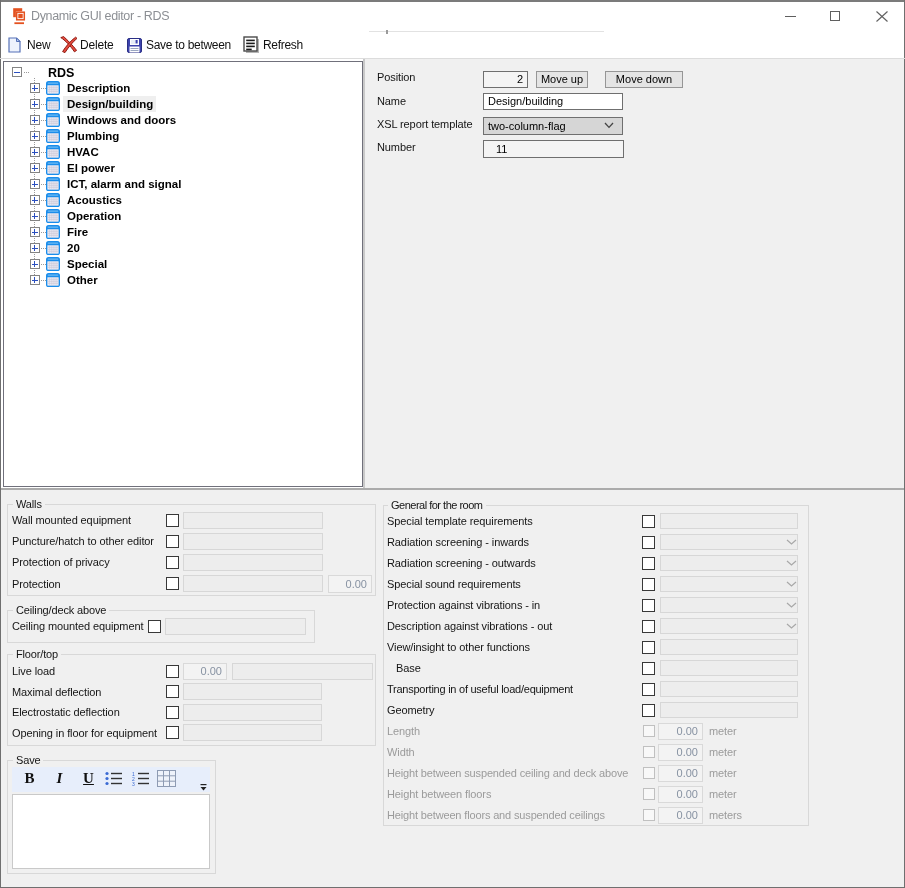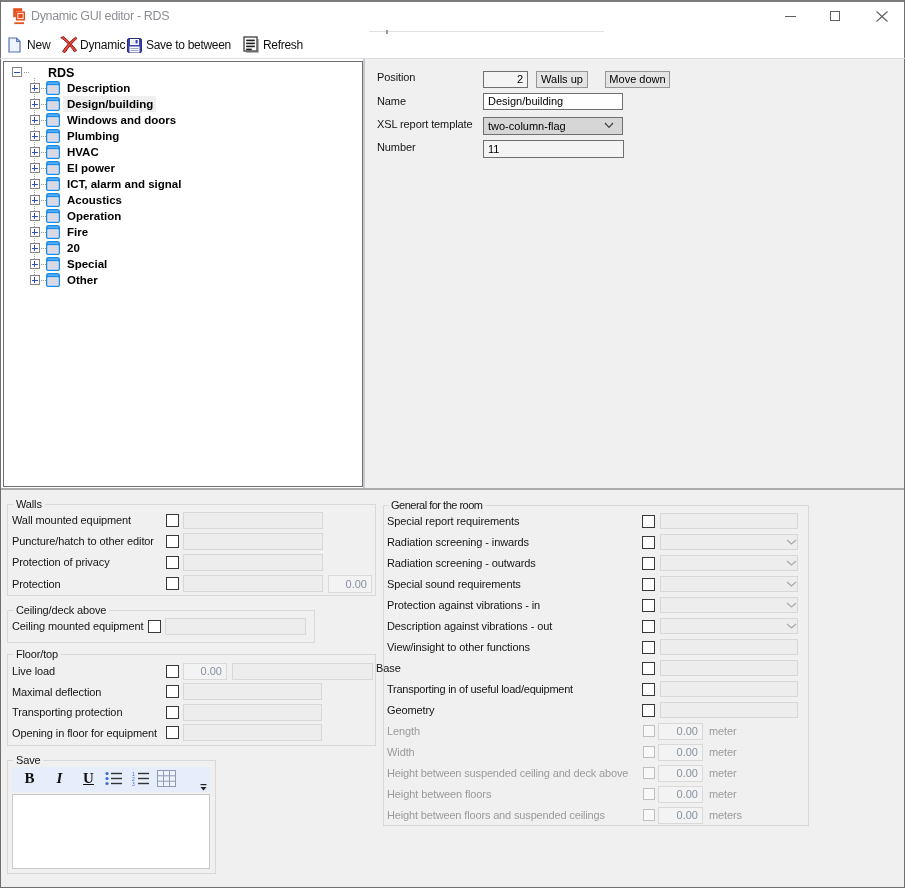--- a/index.html
+++ b/index.html
@@ -37,21 +37,21 @@
 <div class="abs" style="left:0;top:58px;width:905px;height:1px;background:#dcdcdc"></div>
 <svg class="abs" style="left:8px;top:37px" width="13" height="16" viewBox="0 0 13 16">
 <path d="M1 1 L8.5 1 L12 4.5 L12 15 L1 15 Z" fill="#eef3fc" stroke="#5571b7" stroke-width="1.2"></path>
 <path d="M8.5 1 L8.5 4.5 L12 4.5 Z" fill="#b9cdf0" stroke="#5571b7" stroke-width="1"></path>
 </svg>
 <div class="tool" style="left:27px;top:38px;letter-spacing:-0.2px">New</div>
 <svg class="abs" style="left:60px;top:36px" width="17" height="17" viewBox="0 0 17 17">
 <path d="M0.8 1.6 C4.6 3.8 11 10.4 14.4 15.8 L16.6 14.4 C12.8 9.4 6.4 3 3.6 0.6 Z" fill="#e54b40" stroke="#8e1c12" stroke-width="1"></path>
 <path d="M15.6 1.2 C11.2 4.2 5.2 11 2.6 15.6 L5 16.6 C7.8 12 13 5.6 17 2.4 Z" fill="#e54b40" stroke="#8e1c12" stroke-width="1"></path>
 </svg>
-<div class="tool" style="left:80px;top:38px;letter-spacing:-0.2px">Dynamic</div>
+<div class="tool" style="left:80px;top:38px;letter-spacing:-0.2px">Delete</div>
 <svg class="abs" style="left:127px;top:38px" width="15" height="15" viewBox="0 0 15 15">
 <rect x="0.5" y="0.5" width="14" height="14" rx="1.5" fill="#3d43ad" stroke="#2a2f85"></rect>
 <rect x="3" y="1" width="9" height="6" fill="#fff"></rect>
 <rect x="4" y="2" width="7" height="4" fill="#e8eef8"></rect>
 <rect x="8.6" y="2" width="2" height="3.4" fill="#3d43ad"></rect>
 <rect x="2.5" y="8.5" width="10" height="6" fill="#fff"></rect>
 <rect x="3.5" y="10" width="8" height="1" fill="#9aa6c0"></rect>
 <rect x="3.5" y="12" width="8" height="1" fill="#9aa6c0"></rect>
 </svg>
 <div class="tool" style="left:146px;top:38px;letter-spacing:-0.3px">Save to between</div>
@@ -331,28 +331,28 @@
         <line x1="9" y1="4.3" x2="9" y2="12.6"></line>
         <line x1="10.9" y1="4.3" x2="10.9" y2="12.6"></line>
 </g>
 </svg></div>
 <div class="titem" style="left:67px;top:274px">Other</div>
 <div class="lbl" style="left:377px;top:71px">Position</div>
 <div class="lbl" style="left:377px;top:94.5px">Name</div>
 <div class="lbl" style="left:377px;top:118px">XSL report template</div>
 <div class="lbl" style="left:377px;top:140.5px">Number</div>
 <div class="abs" style="left:483px;top:71px;width:45px;height:17px;background:#f4f4f4;border:1px solid #6f6f6f;font-size:11px;color:#000;text-align:right;line-height:15px;padding-right:4px">2</div>
-<div class="abs" style="left:536px;top:71px;width:52px;height:17px;background:#e4e4e4;border:1px solid #969696;font-size:11px;color:#000;text-align:center;line-height:15px">Walls up</div>
-<div class="abs" style="left:605px;top:71px;width:65px;height:17px;background:#e4e4e4;border:1px solid #969696;font-size:11px;color:#000;text-align:center;line-height:15px">Move down</div>
+<div class="abs" style="left:536px;top:71px;width:52px;height:17px;background:#e4e4e4;border:1px solid #969696;font-size:11px;color:#000;text-align:center;line-height:15px">Move up</div>
+<div class="abs" style="left:605px;top:71px;width:78px;height:17px;background:#e4e4e4;border:1px solid #969696;font-size:11px;color:#000;text-align:center;line-height:15px">Move down</div>
 <div class="abs" style="left:483px;top:93px;width:140px;height:17px;background:#fff;border:1px solid #6f6f6f;font-size:11px;color:#000;line-height:15px;padding-left:4px">Design/building</div>
 <div class="abs" style="left:483px;top:117px;width:140px;height:18px;background:#d6d6d6;border:1px solid #6f6f6f;font-size:11px;color:#000;line-height:16px;padding-left:4px">two-column-flag</div>
 <svg class="abs" style="left:604px;top:122px" width="10" height="7">
     <path d="M1 1 L5 5.4 L9 1" fill="none" stroke="#444" stroke-width="1.3"></path>
   </svg>
-<div class="abs" style="left:483px;top:140px;width:141px;height:18px;background:#f4f4f4;border:1px solid #6f6f6f;font-size:11px;color:#000;line-height:16px;padding-left:4px">11</div>
+<div class="abs" style="left:483px;top:140px;width:141px;height:18px;background:#f4f4f4;border:1px solid #6f6f6f;font-size:11px;color:#000;line-height:16px;padding-left:12px">11</div>
 <div class="abs" style="left:1px;top:488px;width:903px;height:2.5px;background:#ababab"></div>
 <div class="abs" style="left:1px;top:490px;width:903px;height:397px;background:#f0f0f0"></div>
 <div class="gb" style="left:7px;top:504px;width:369px;height:92px"></div>
 <div class="gbt" style="left:13px;top:498px">Walls</div>
 <div class="lbl" style="left:12px;top:514px">Wall mounted equipment</div>
 <div class="cb" style="left:166px;top:513.5px"></div>
 <div class="tb" style="left:183px;top:511.5px;width:140px;height:17px"></div>
 <div class="lbl" style="left:12px;top:535px">Puncture/hatch to other editor</div>
 <div class="cb" style="left:166px;top:534.5px"></div>
 <div class="tb" style="left:183px;top:532.5px;width:140px;height:17px"></div>
@@ -370,21 +370,21 @@
 <div class="tb" style="left:165px;top:617.5px;width:141px;height:17px"></div>
 <div class="gb" style="left:7px;top:654px;width:369px;height:92px"></div>
 <div class="gbt" style="left:13px;top:648px">Floor/top</div>
 <div class="lbl" style="left:12px;top:665px">Live load</div>
 <div class="cb" style="left:166px;top:664.5px"></div>
 <div class="num" style="left:183px;top:662.5px;width:44px;height:17px;line-height:15px">0.00</div>
 <div class="tb" style="left:232px;top:662.5px;width:141px;height:17px"></div>
 <div class="lbl" style="left:12px;top:685.5px">Maximal deflection</div>
 <div class="cb" style="left:166px;top:685.0px"></div>
 <div class="tb" style="left:183px;top:683.0px;width:139px;height:17px"></div>
-<div class="lbl" style="left:12px;top:706px">Transporting protection</div>
+<div class="lbl" style="left:12px;top:706px">Electrostatic deflection</div>
 <div class="cb" style="left:166px;top:705.5px"></div>
 <div class="tb" style="left:183px;top:703.5px;width:139px;height:17px"></div>
 <div class="lbl" style="left:12px;top:726.5px">Opening in floor for equipment</div>
 <div class="cb" style="left:166px;top:726.0px"></div>
 <div class="tb" style="left:183px;top:724.0px;width:139px;height:17px"></div>
 <div class="gb" style="left:7px;top:760px;width:209px;height:114px"></div>
 <div class="gbt" style="left:13px;top:754px">Save</div>
 <div class="abs" style="left:12px;top:767px;width:198px;height:25px;background:#e7eefb"></div>
 <div class="abs" style="left:22px;top:770px;width:15px;height:18px;font-family:'Liberation Serif',serif;font-weight:bold;font-size:15px;color:#111;text-align:center">B</div>
 <div class="abs" style="left:52px;top:770px;width:15px;height:18px;font-family:'Liberation Serif',serif;font-style:italic;font-weight:bold;font-size:15px;color:#111;text-align:center">I</div>
@@ -412,21 +412,21 @@
 <line x1="6.5" y1="0.5" x2="6.5" y2="16.5" stroke="#8e9bb3"></line>
     <line x1="12.5" y1="0.5" x2="12.5" y2="16.5" stroke="#8e9bb3"></line>
 </svg>
 <svg class="abs" style="left:200px;top:784px" width="8" height="8">
 <rect x="0.5" y="0" width="6" height="1.2" fill="#222"></rect>
 <path d="M0.5 3 L6.5 3 L3.5 6.5 Z" fill="#222"></path>
 </svg>
 <div class="abs" style="left:12px;top:794px;width:198px;height:75px;background:#fff;border:1px solid #c9c9c9"></div>
 <div class="gb" style="left:383px;top:505px;width:426px;height:321px"></div>
 <div class="gbt" style="left:388px;top:499px;letter-spacing:-0.5px">General for the room</div>
-<div class="lbl" style="left:387px;top:515px">Special report requirements</div>
+<div class="lbl" style="left:387px;top:515px">Special template requirements</div>
 <div class="cb" style="left:642px;top:514.5px"></div>
 <div class="tb" style="left:660px;top:513px;width:138px;height:16px"></div>
 <div class="lbl" style="left:387px;top:536px">Radiation screening - inwards</div>
 <div class="cb" style="left:642px;top:535.5px"></div>
 <div class="tb" style="left:660px;top:534px;width:138px;height:16px"></div>
 <svg class="abs" style="left:786px;top:539px" width="11" height="7">
     <path d="M1 1 L5.5 5 L10 1" fill="none" stroke="#a8a8a8" stroke-width="1.2"></path>
   </svg>
 <div class="lbl" style="left:387px;top:557px">Radiation screening - outwards</div>
 <div class="cb" style="left:642px;top:556.5px"></div>
@@ -448,21 +448,21 @@
   </svg>
 <div class="lbl" style="left:387px;top:620px">Description against vibrations - out</div>
 <div class="cb" style="left:642px;top:619.5px"></div>
 <div class="tb" style="left:660px;top:618px;width:138px;height:16px"></div>
 <svg class="abs" style="left:786px;top:623px" width="11" height="7">
     <path d="M1 1 L5.5 5 L10 1" fill="none" stroke="#a8a8a8" stroke-width="1.2"></path>
   </svg>
 <div class="lbl" style="left:387px;top:641px">View/insight to other functions</div>
 <div class="cb" style="left:642px;top:640.5px"></div>
 <div class="tb" style="left:660px;top:639px;width:138px;height:16px"></div>
-<div class="lbl" style="left:376px;top:662px">Base</div>
+<div class="lbl" style="left:396px;top:662px">Base</div>
 <div class="cb" style="left:642px;top:661.5px"></div>
 <div class="tb" style="left:660px;top:660px;width:138px;height:16px"></div>
 <div class="lbl" style="left:387px;top:683px;letter-spacing:-0.25px">Transporting in of useful load/equipment</div>
 <div class="cb" style="left:642px;top:682.5px"></div>
 <div class="tb" style="left:660px;top:681px;width:138px;height:16px"></div>
 <div class="lbl" style="left:387px;top:704px">Geometry</div>
 <div class="cb" style="left:642px;top:703.5px"></div>
 <div class="tb" style="left:660px;top:702px;width:138px;height:16px"></div>
 <div class="glbl" style="left:387px;top:725px">Length</div>
 <div class="cbd" style="left:643px;top:725px"></div>

